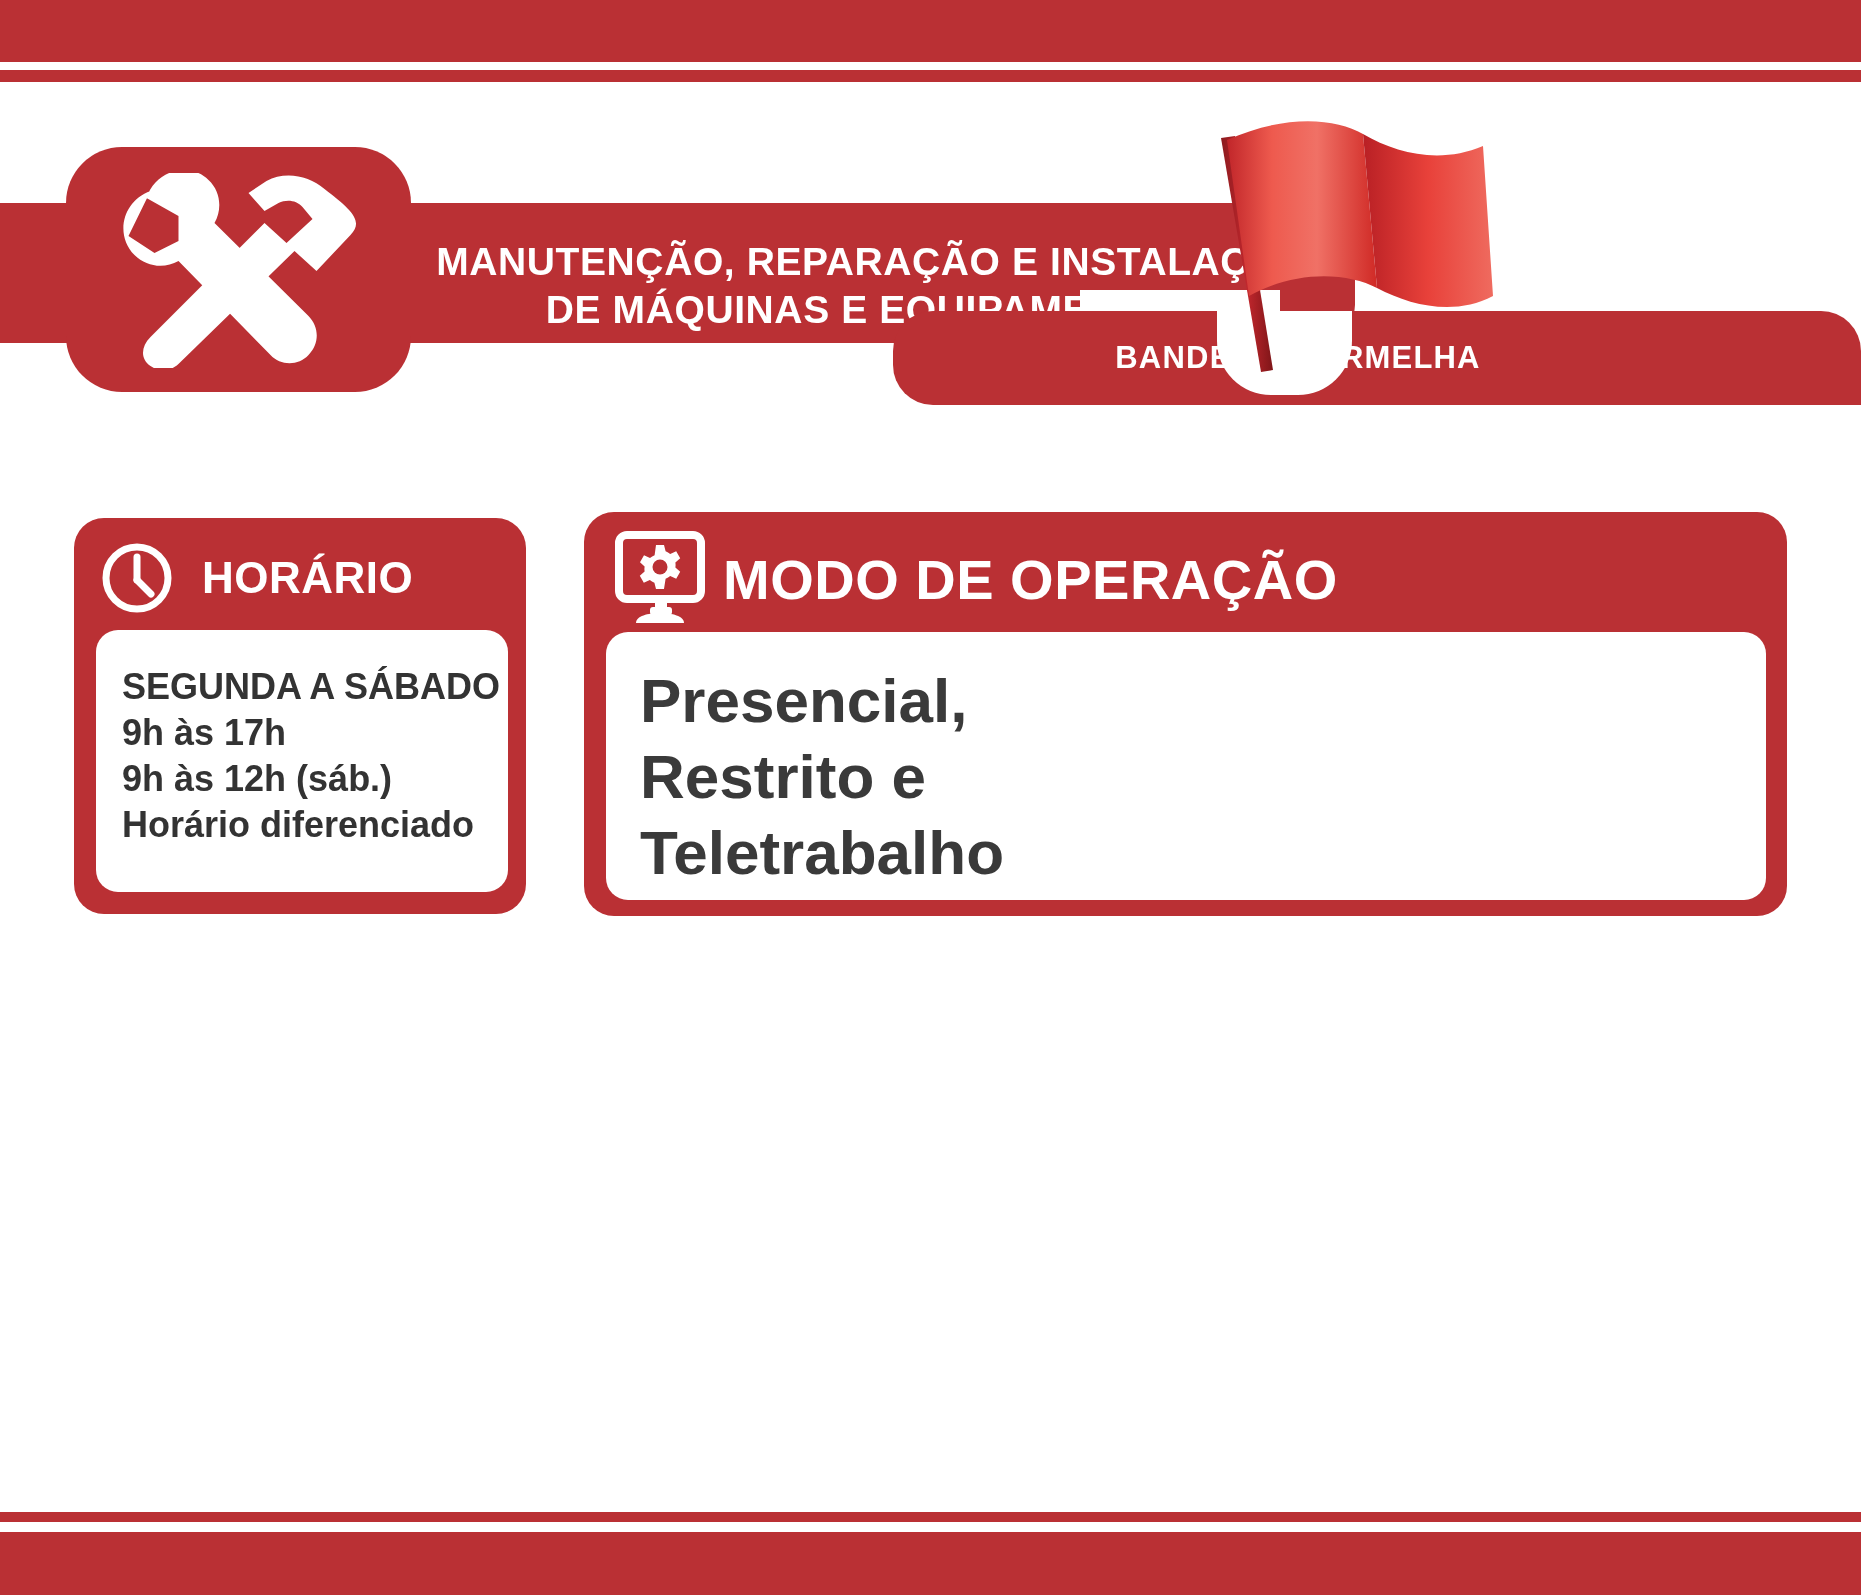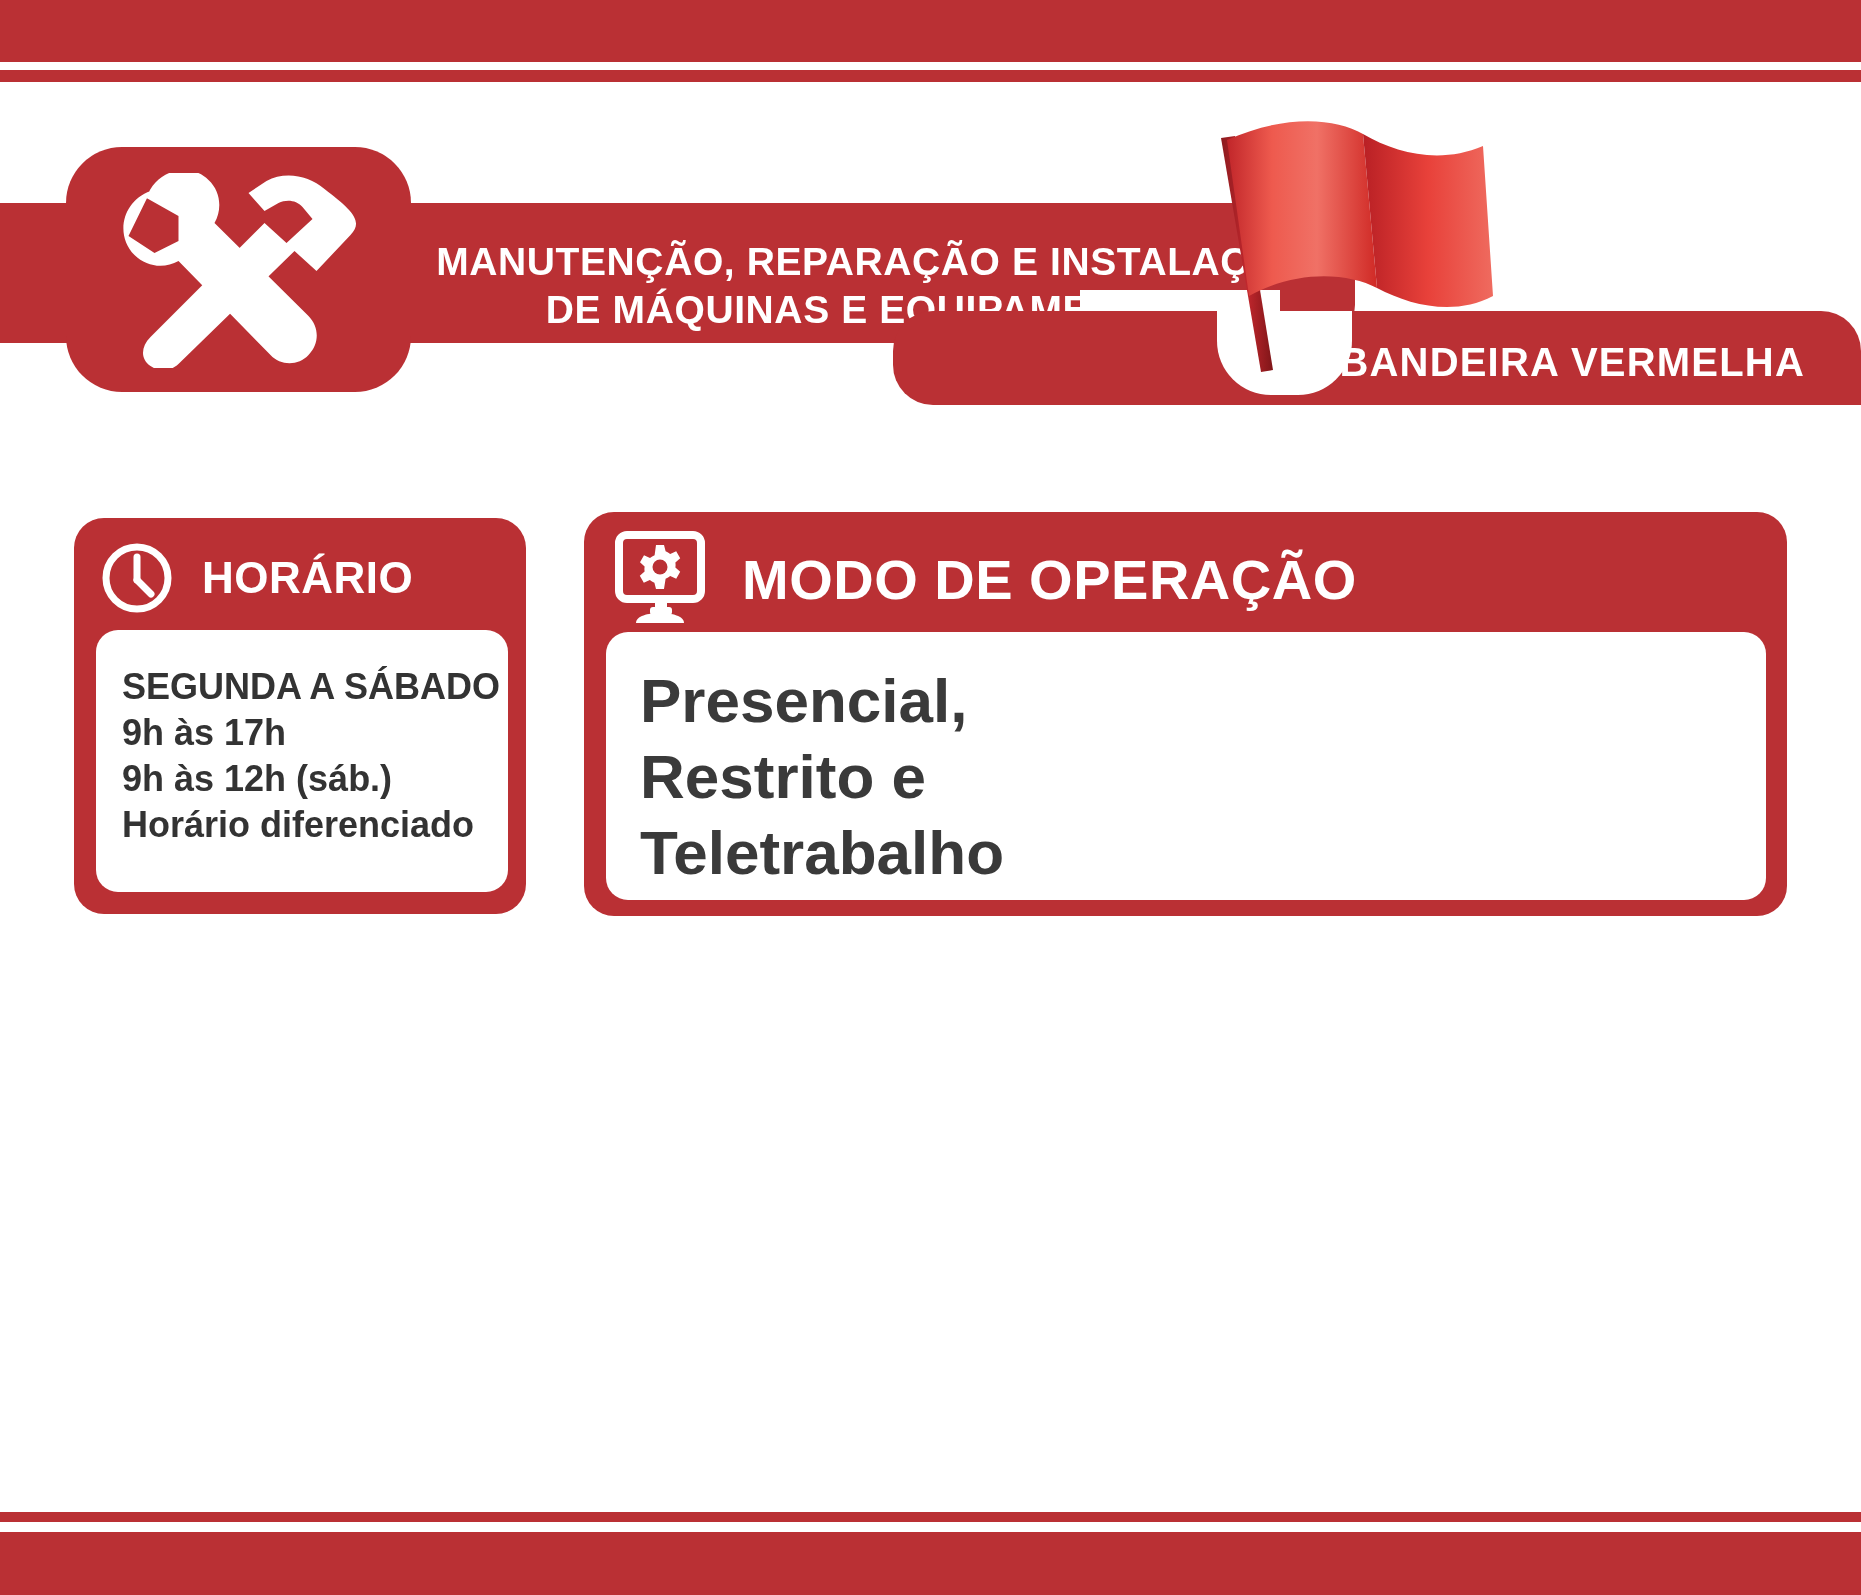--- a/index.html
+++ b/index.html
@@ -38,22 +38,22 @@
 
   
   .flag-wrap{position:absolute;left:1215px;top:120px;width:360px;height:275px;}
 
   
   .flag-tab{
     position:absolute;left:893px;top:311px;width:968px;height:94px;background:#ba3034;
     border-top-left-radius:40px;border-top-right-radius:40px;border-bottom-left-radius:40px;
   }
   .flag-tab-label{
-    position:absolute;left:897px;top:340px;width:938px;text-align:right;
-    color:#fff;font-weight:700;font-size:40px;letter-spacing:1.2px;
+    position:absolute;left:844px;top:340px;width:938px;text-align:center;
+    color:#fff;font-weight:700;font-size:31px;letter-spacing:1.2px;
     padding-right:30px;box-sizing:border-box;
   }
   .flag-cut{position:absolute;left:1217px;top:311px;width:135px;height:84px;background:#fff;border-bottom-left-radius:54px;border-bottom-right-radius:54px;}
 
   
   .card{position:absolute;background:#ba3034;border-radius:30px;}
   .card-head{position:absolute;display:flex;align-items:center;color:#fff;}
   .card-head .ttl{font-weight:700;color:#fff;}
   .card-body{
     position:absolute;background:#ffffff;border-radius:22px;
@@ -64,21 +64,21 @@
   #card-horario{left:74px;top:518px;width:452px;height:396px;}
   #horario-head{left:100px;top:542px;width:400px;height:72px;}
   #horario-head .ttl{font-size:44px;letter-spacing:.5px;margin-left:28px;}
   #horario-body{left:96px;top:630px;width:412px;height:262px;padding:34px 26px 0 26px;}
   .hline{font-size:36px;line-height:46px;color:#333;font-weight:600;white-space:nowrap;}
   .hline.cap{font-weight:600;}
 
   
   #card-modo{left:584px;top:512px;width:1203px;height:404px;}
   #modo-head{left:612px;top:527px;width:1140px;height:104px;}
-  #modo-head .ttl{font-size:56px;letter-spacing:.5px;margin-left:30px;}
+  #modo-head .ttl{font-size:56px;letter-spacing:.5px;margin-left:11px;}
   #modo-body{left:606px;top:632px;width:1160px;height:268px;padding:31px 34px 0 34px;}
   .mline{font-size:62px;line-height:76px;color:#3a3a3a;font-weight:600;}
 
   
   .logos{position:absolute;left:0;top:1235px;width:1861px;height:215px;}
 </style>
 </head>
 <body>
 
 <div class="stage">

